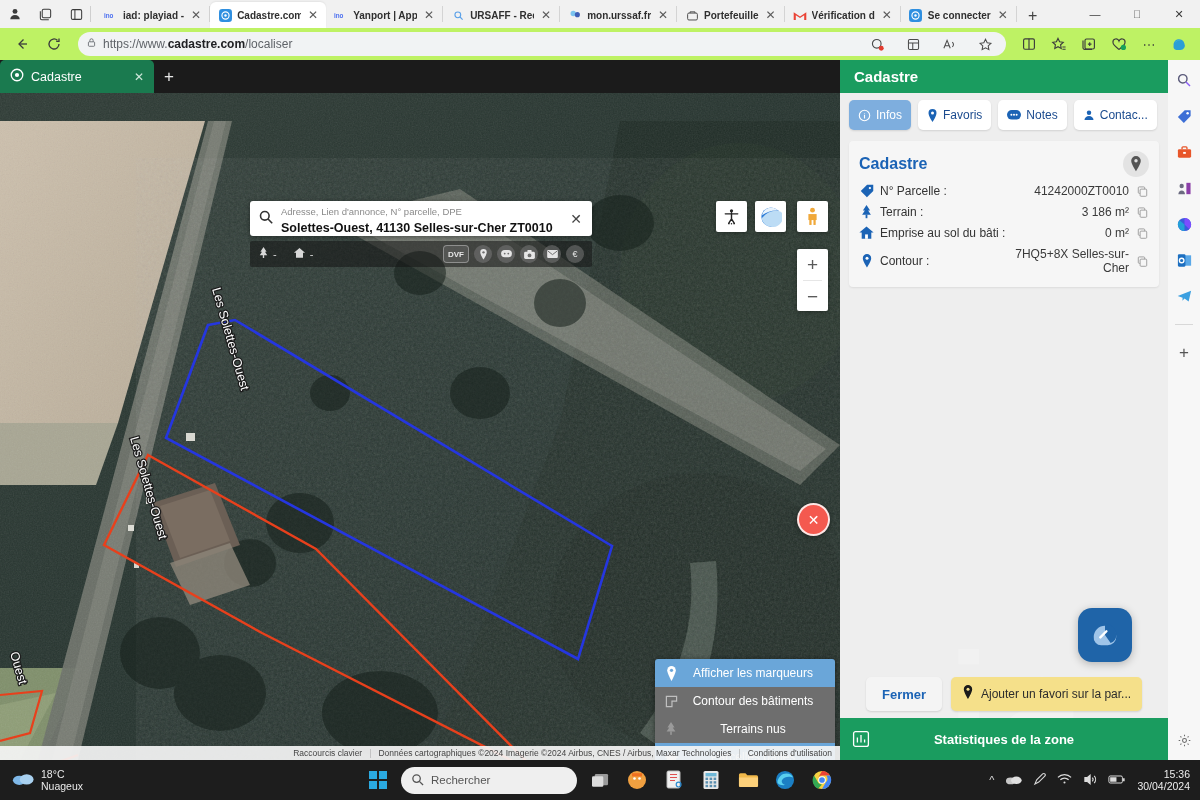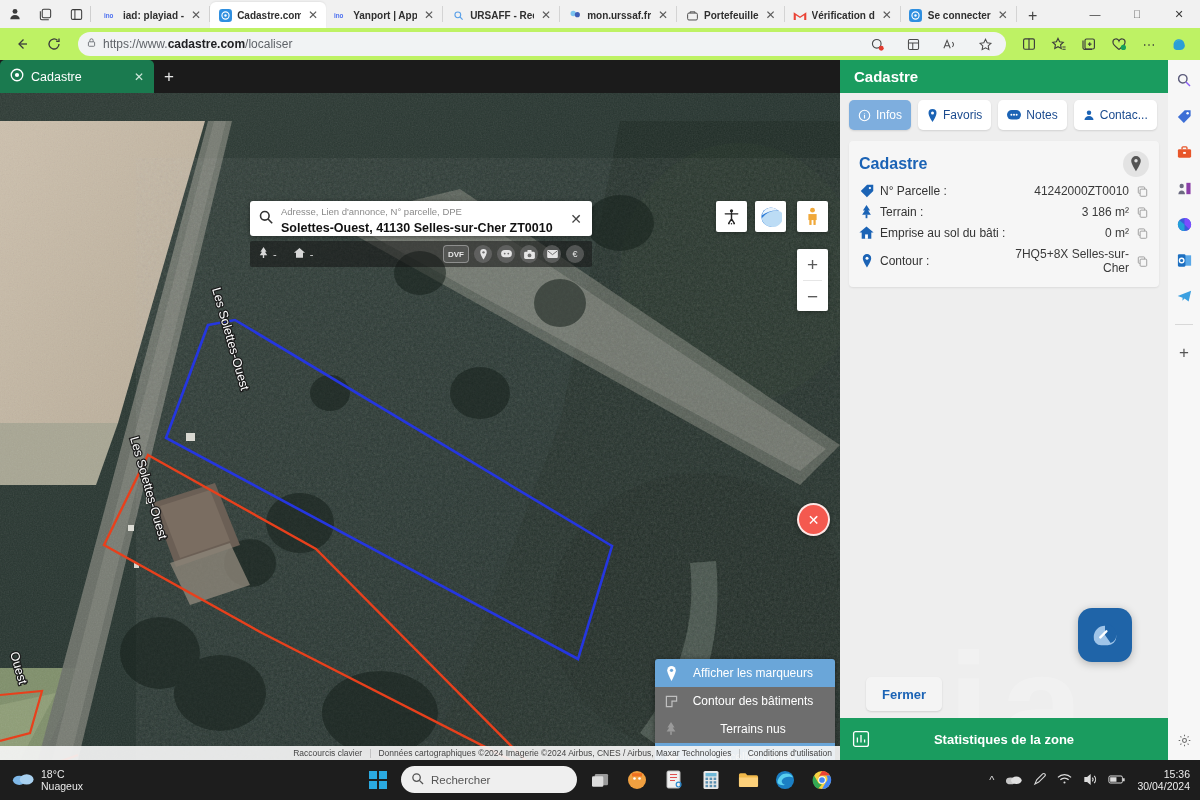--- a/index.html
+++ b/index.html
@@ -177,21 +177,21 @@
 
   .copilot-bubble { position: absolute; right: 36px; bottom: 98px; width: 54px; height: 54px;
      border-radius: 14px; background: #1f64a8; display: flex; align-items: center; justify-content: center;
      box-shadow: 0 2px 8px rgba(0,0,0,.25); }
 
   
   .taskbar { position: absolute; left: 0; bottom: 0; width: 1200px; height: 40px; background: #1d1d1d;
      display: flex; align-items: center; }
   .weather { display: flex; align-items: center; gap: 7px; padding-left: 12px; }
   .w-txt { line-height: 1.15; color: #e9e9e9; font-size: 10.5px; }
-  .tb-center { position: absolute; left: 50%; transform: translateX(-50%); display: flex; gap: 9px; }
+  .tb-center { position: absolute; left: 50%; transform: translateX(-50%); display: flex; align-items: center; gap: 9px; }
   .tb-search { width: 176px; height: 27px; background: #efefef; border-radius: 14px; display: flex; align-items: center;
      padding: 0 10px; gap: 7px; font-size: 11.5px; color: #555; }
   .tb-app { width: 28px; height: 28px; display: flex; align-items: center; justify-content: center; }
   .tb-app.active::after { content: ''; position: absolute; bottom: -9px; width: 14px; height: 2px; background: #8ab4f8;
      border-radius: 1px; }
   .tray { margin-left: auto; display: flex; align-items: center; gap: 11px; padding-right: 10px; color: #dcdcdc; font-size: 11px; }
   .clock { line-height: 1.15; text-align: right; font-size: 10.5px; color: #ededed; }
 </style>
 </head>
 <body>
@@ -842,20 +842,29 @@
       <div class="copilot-bubble">
         <svg width="30" height="30" viewBox="0 0 32 32">
             <path d="M4 18a12 12 0 0 1 24 0 9 9 0 0 1-9 9H12A8 8 0 0 1 4 18z" fill="#9fc4e8"></path>
             <path d="M16 4a12 12 0 0 1 12 12 9 9 0 0 1-6 8.5L16 16z" fill="#1f64a8"></path>
             <path d="M11 18.5 17.5 12" stroke="#fff" stroke-width="2.6" stroke-linecap="round"></path>
           </svg>
       </div>
 
       <div class="panel-foot">
         <div class="btn-fermer">Fermer</div>
+        <div class="btn-fav">
+          <span>
+            <svg width="12" height="15" viewBox="0 0 12 15">
+                <path d="M6 0a4.2 4.2 0 0 0-4.2 4.2C1.8 7.2 6 14 6 14s4.2-6.8 4.2-9.8A4.2 4.2 0 0 0 6 0z" fill="#1a1a1a"></path>
+                <circle cx="6" cy="4.2" r="1.5" fill="#f5e08a"></circle>
+              </svg>
+          </span>
+          <span>Ajouter un favori sur la par...</span>
+        </div>
       </div>
 
       <div class="panel-stats">
         <span class="stats-ico">
           <svg width="18" height="18" viewBox="0 0 18 18" fill="none" stroke="#fff" stroke-width="1.3">
               <rect x="1.6" y="1.6" width="14.8" height="14.8" rx="2"></rect>
               <path d="M5.4 12.4V7.6M9 12.4V5M12.6 12.4V9.4"></path>
             </svg>
         </span>
         <span class="stats-lbl">Statistiques de la zone</span>

